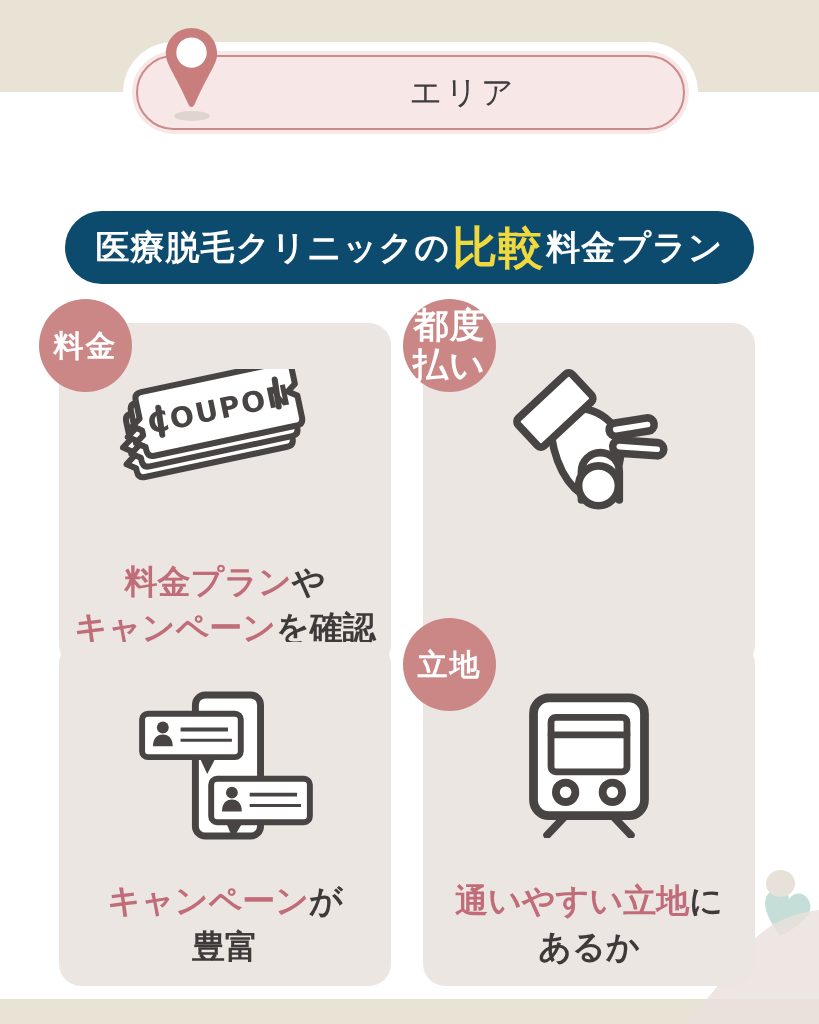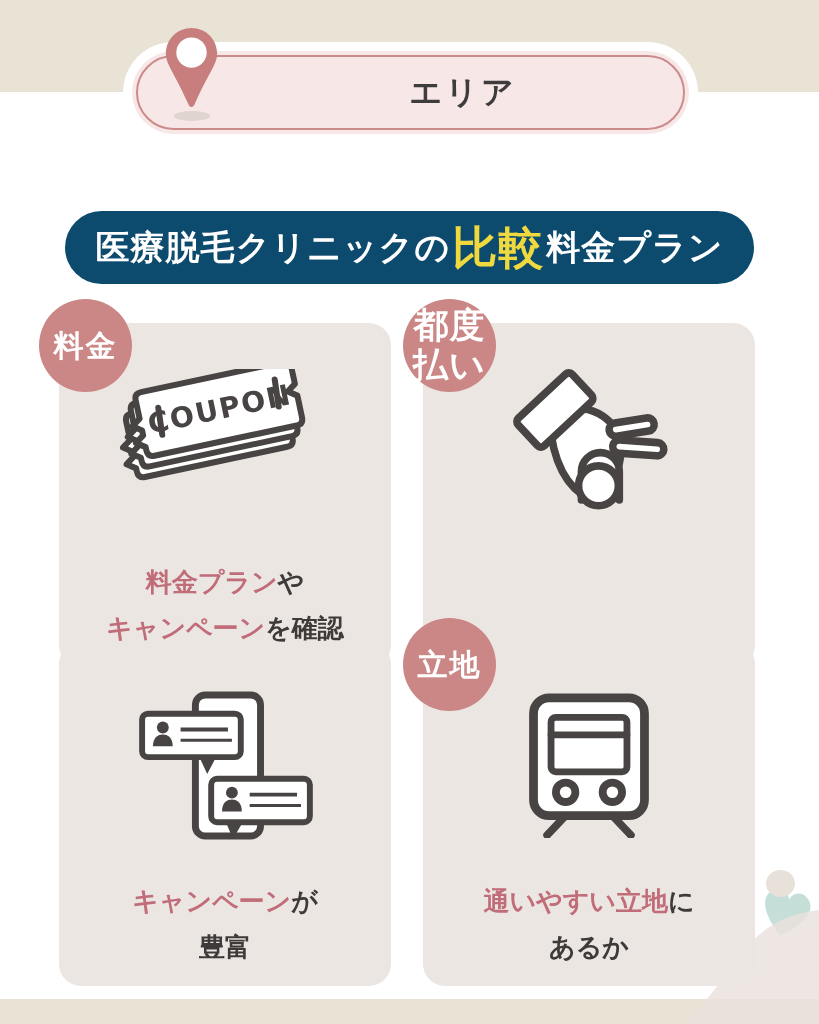--- a/index.html
+++ b/index.html
@@ -13,21 +13,21 @@
   .band-bottom{bottom:0;height:25px;}
 
   
   .area-pill{position:absolute;left:123px;top:42px;width:575px;height:101px;
     background:#ffffff;border-radius:51px;z-index:4;}
   .area-pill-fill{position:absolute;inset:9px;background:#f8e7e7;border-radius:42px;}
   .area-pill-line{position:absolute;inset:13px;border:2px solid #cb8b8b;border-radius:38px;}
   .area-text{position:absolute;inset:9px;display:flex;align-items:center;justify-content:center;
     gap:90px;padding-left:105px;box-sizing:border-box;color:#3e3c3c;}
   .area-name{font-size:48px;font-weight:bold;letter-spacing:4px;}
-  .area-suffix{font-size:32px;font-weight:bold;letter-spacing:3px;}
+  .area-suffix{font-size:32px;font-weight:normal;letter-spacing:3px;}
   .pin-shadow{position:absolute;left:174px;top:111px;width:36px;height:10px;border-radius:50%;
     background:#c9c6ba;opacity:.55;z-index:5;}
   .pin{position:absolute;left:163px;top:26px;z-index:6;}
 
   
   .title-banner{position:absolute;left:65px;top:211px;width:689px;height:73px;background:#0c4a6e;
     border-radius:37px;display:flex;align-items:center;justify-content:center;z-index:4;
     color:#ffffff;font-weight:bold;font-size:34px;letter-spacing:1px;white-space:nowrap;}
   .title-banner .hl{color:#efd93f;font-size:45px;margin:0 2px;line-height:1;}
 
@@ -37,21 +37,21 @@
   .card-pay{left:423px;top:323px;}
   .card-record{left:59px;top:642px;}
   .card-location{left:423px;top:642px;}
   .badge{position:absolute;left:-20px;top:-24px;width:93px;height:93px;border-radius:50%;
     background:#cb8686;display:flex;align-items:center;justify-content:center;text-align:center;
     color:#ffffff;font-weight:bold;font-size:30px;line-height:1.12;letter-spacing:2px;white-space:pre-line;}
   .card-pay .badge{font-size:35px;letter-spacing:1px;}
   .icon-area{position:absolute;left:0;right:0;top:10px;bottom:108px;
     display:flex;align-items:center;justify-content:center;}
   .caption{position:absolute;left:0;right:0;bottom:16px;text-align:center;
-    font-weight:bold;font-size:26px;line-height:46px;color:#3e3a39;}
+    font-weight:bold;font-size:33px;line-height:46px;color:#3e3a39;}
   .caption .accent{color:#c06c79;}
 
   
   .deco-heart{position:absolute;right:4px;bottom:85px;z-index:1;transform:rotate(14deg);}
   .deco-blob{position:absolute;right:0;bottom:0;z-index:2;}
   .deco-circle{position:absolute;border-radius:50%;}
   .deco-circle-beige{right:24px;bottom:127px;width:29px;height:27px;background:#e8e1d9;z-index:1;}
   .deco-circle-pink{right:99px;bottom:38px;width:30px;height:27px;background:#f2d9d7;opacity:.92;z-index:3;}
 </style>
 </head>

